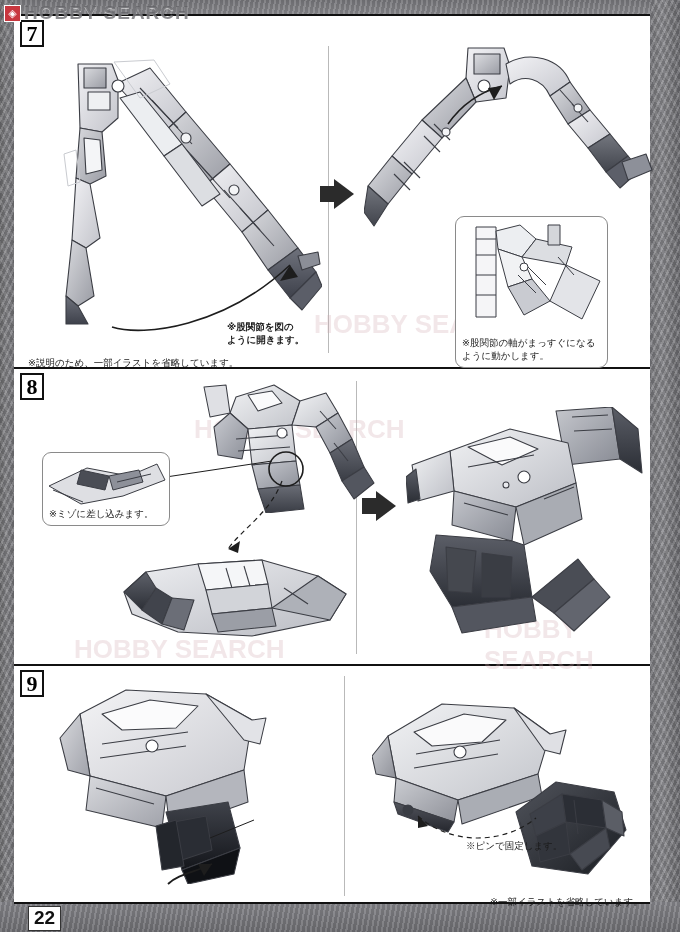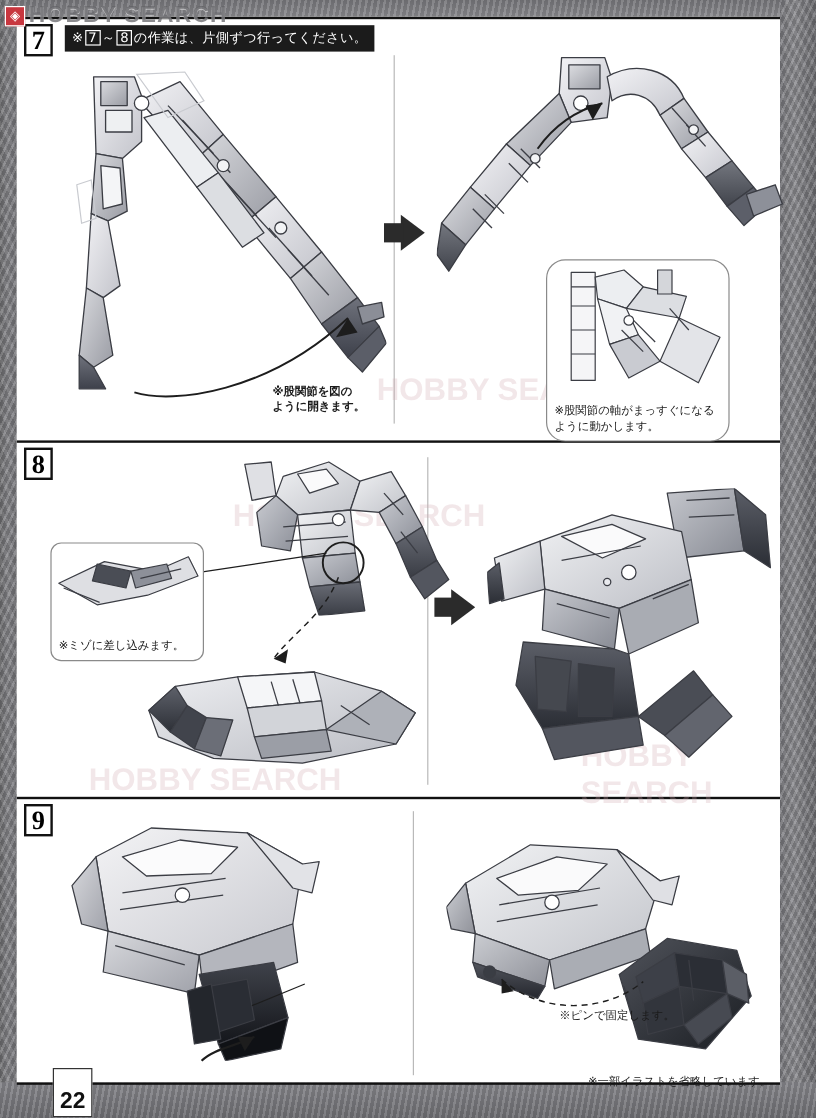--- a/index.html
+++ b/index.html
@@ -161,24 +161,24 @@
     white-space:pre-line;
   }
 
   
   .art { position:absolute; z-index:8; }
   .art svg { display:block; width:100%; height:100%; }
 
   
   .page-num {
     position:absolute;
-    left:44px; bottom:1px;
+    left:28px; bottom:1px;
     background:#fff;
     border:1px solid #333;
-    padding:17px 5px 2px 5px;
+    padding:1px 5px 2px 5px;
     font-family:"Liberation Sans", sans-serif;
     font-weight:bold; font-size:19px; line-height:1.05;
     color:#111;
     z-index:40;
   }
 
   
   .leader { position:absolute; z-index:16; }
   .leader svg { overflow:visible; }
 </style>
@@ -197,23 +197,20 @@
     <div class="wm-ghost" style="left:300px; top:295px; font-size:26px;">HOBBY SEARCH</div>
     <div class="wm-ghost" style="left:180px; top:400px; font-size:26px;">HOBBY SEARCH</div>
     <div class="wm-ghost" style="left:470px; top:600px; font-size:26px;">HOBBY SEARCH</div>
     <div class="wm-ghost" style="left:60px;  top:620px; font-size:26px;">HOBBY SEARCH</div>
 
     <div class="step" style="top:0px; height:353px;">
       <div class="step-inner">
 
         <div class="step-num">7</div>
 
-        <div class="step-banner">
-          <span>※</span><span class="boxnum">7</span><span>～</span><span class="boxnum">8</span><span>の作業は、片側ずつ行ってください。</span>
-        </div>
 
         <div class="vdivider" style="left:314px; top:30px; bottom:14px;"></div>
 
         <div class="art" style="left:40px; top:42px; width:268px; height:270px;">
           <svg viewBox="0 0 268 270" preserveAspectRatio="none">
             <defs>
               <linearGradient id="g7a" x1="0" y1="0" x2="1" y2="1">
                 <stop offset="0%" stop-color="#f1f1f4"></stop>
                   <stop offset="100%" stop-color="#c3c4cb"></stop>
               </linearGradient>
@@ -272,20 +269,21 @@
 
         <div class="leader" style="left:90px; top:215px; width:210px; height:110px;">
           <svg viewBox="0 0 210 110" width="210" height="110">
             <path d="M8 96 C 40 106, 120 96, 186 34" fill="none" stroke="#1d1d1d" stroke-width="1.6"></path>
             <polygon points="186,34 176,50 194,46" fill="#1d1d1d"></polygon>
           </svg>
         </div>
 
         <div class="note" style="left:213px; top:305px;font-weight:bold;">※股関節を図の
 ように開きます。</div>
+        <div class="note" style="left:14px; top:341px;">※説明のため、一部イラストを省略しています。</div>
 
         <div class="big-arrow" style="left:320px; top:163px;"></div>
 
         <div class="art" style="left:350px; top:30px; width:290px; height:210px;">
           <svg viewBox="0 0 290 210" preserveAspectRatio="none">
             <defs>
               <linearGradient id="g7d" x1="0" y1="0" x2="1" y2="1">
                 <stop offset="0%" stop-color="#f2f2f5"></stop>
                   <stop offset="100%" stop-color="#c6c7ce"></stop>
               </linearGradient>
@@ -330,21 +328,21 @@
           </svg>
         </div>
 
         <div class="leader" style="left:430px; top:62px; width:70px; height:52px;">
           <svg viewBox="0 0 70 52" width="70" height="52">
             <path d="M4 46 C 18 26, 36 14, 58 8" fill="none" stroke="#1d1d1d" stroke-width="1.6"></path>
             <polygon points="58,8 44,10 50,22" fill="#1d1d1d"></polygon>
           </svg>
         </div>
 
-        <div class="inset" style="left:441px; top:200px; width:153px; height:152px;border-radius:16px;">
+        <div class="inset" style="left:441px; top:200px; width:153px; height:152px;">
           <div class="art" style="left:6px; top:4px; width:140px; height:104px;">
             <svg viewBox="0 0 140 104" preserveAspectRatio="none">
               <g fill="none" stroke="#3b3d44" stroke-width="1" stroke-linejoin="round">
                 <path d="M14 6 L34 6 L34 96 L14 96 Z" fill="#f5f5f7"></path>
                 <path d="M14 18 L34 18"></path>
                   <path d="M14 34 L34 34"></path>
                   <path d="M14 54 L34 54"></path>
                   <path d="M14 74 L34 74"></path>
                 <path d="M34 10 L58 4 L74 18 L60 36 L36 28 Z" fill="#eceef1"></path>
                 <path d="M60 36 L74 18 L110 26 L104 44 Z" fill="#dcdee2"></path>
@@ -409,21 +407,21 @@
             </g>
           </svg>
         </div>
 
         <div class="leader" style="left:250px; top:78px; width:44px; height:44px;">
           <svg viewBox="0 0 44 44" width="44" height="44">
             <circle cx="22" cy="22" r="17" fill="none" stroke="#1d1d1d" stroke-width="1.6"></circle>
           </svg>
         </div>
 
-        <div class="inset" style="left:28px; top:83px; width:128px; height:99px;padding-left:36px;">
+        <div class="inset" style="left:28px; top:83px; width:128px; height:74px;padding-left:36px;">
           <div class="art" style="left:4px; top:3px; width:120px; height:60px;">
             <svg viewBox="0 0 120 60" preserveAspectRatio="none">
               <g fill="none" stroke="#3b3d44" stroke-width="1" stroke-linejoin="round">
                 <path d="M2 30 L40 12 L82 20 L110 8 L118 24 L76 40 L34 48 Z" fill="#dedfe3"></path>
                 <path d="M34 14 L62 20 L58 34 L30 28 Z" fill="#4a4d55"></path>
                 <path d="M62 20 L92 14 L96 26 L66 34 Z" fill="#8d9099"></path>
                 <path d="M6 34 L36 46"></path>
                 <path d="M70 26 L104 18"></path>
               </g>
             </svg>

